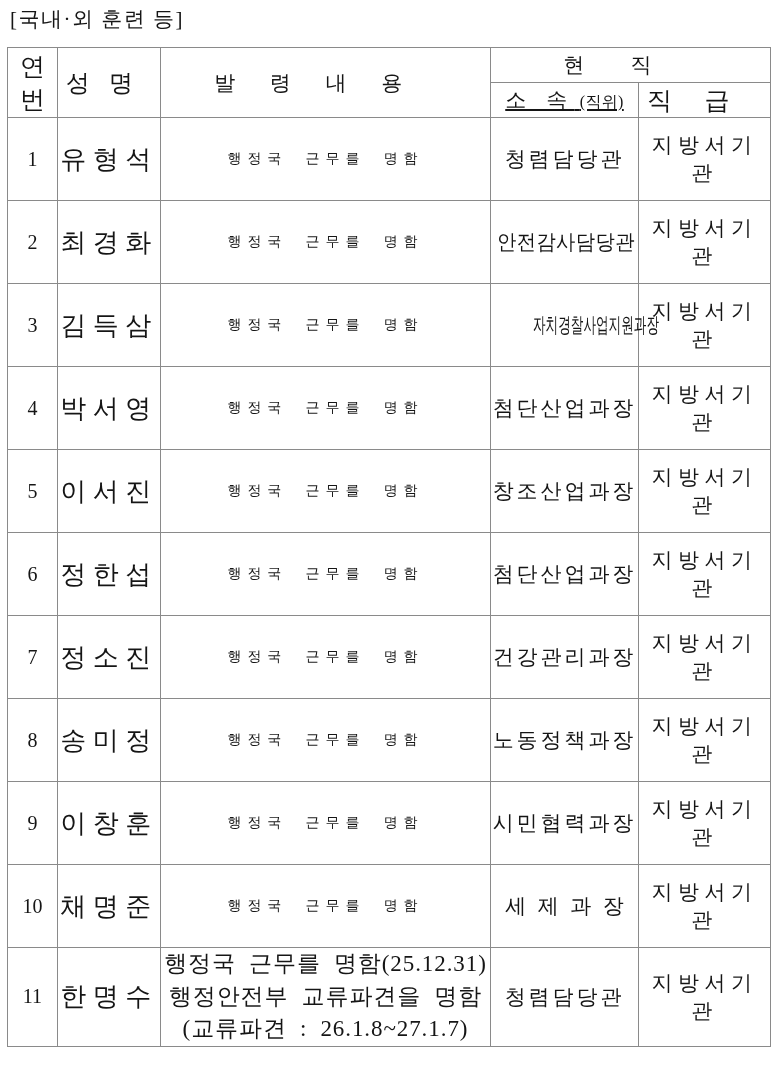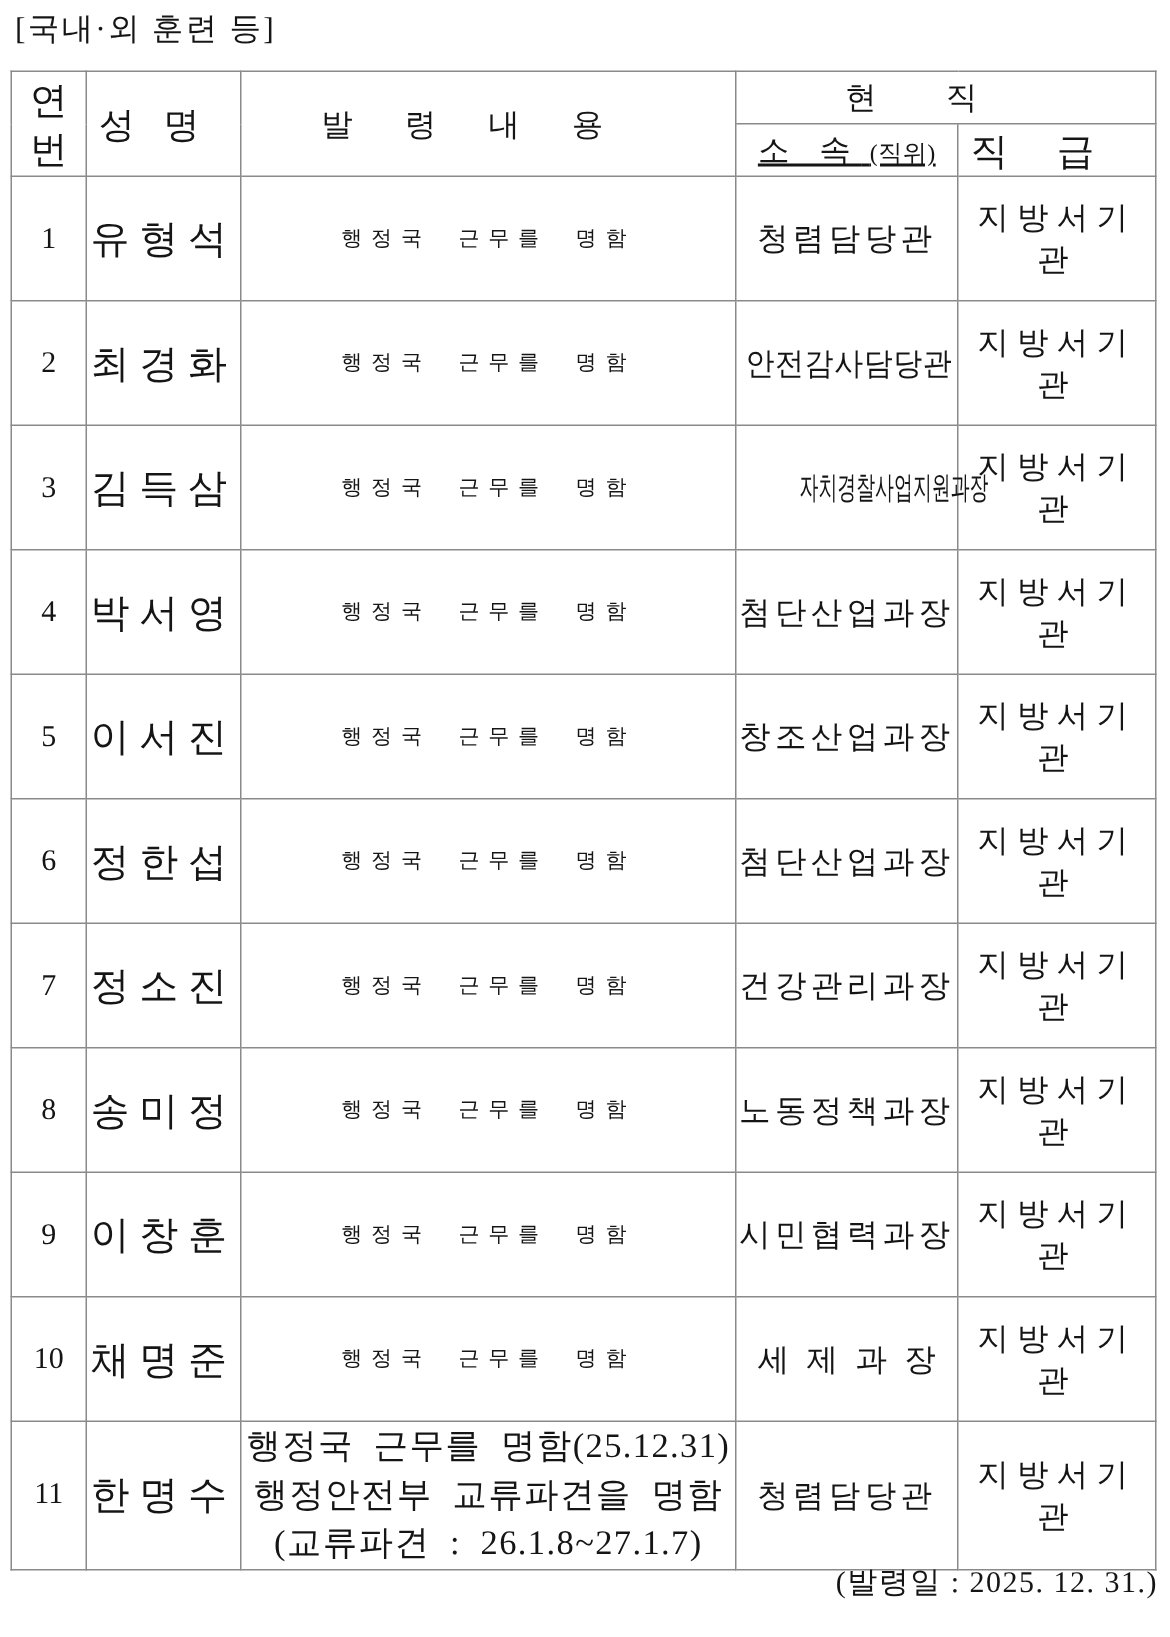--- a/index.html
+++ b/index.html
@@ -151,15 +151,14 @@
           <div class="dline">행정국 근무를 명함(25.12.31)</div>
           <div class="dline">행정안전부 교류파견을 명함</div>
           <div class="dline">(교류파견 : 26.1.8~27.1.7)</div>
         </td>
         <td class="c-affil"><span class="fit">청렴담당관</span></td>
         <td class="c-rank">지방서기관</td>
       </tr>
     </tbody>
   </table>
 
-  <div class="issue-date">(발령일 : 2025. 12. 31.)</div>
 
 </div>
 
 </body></html>

